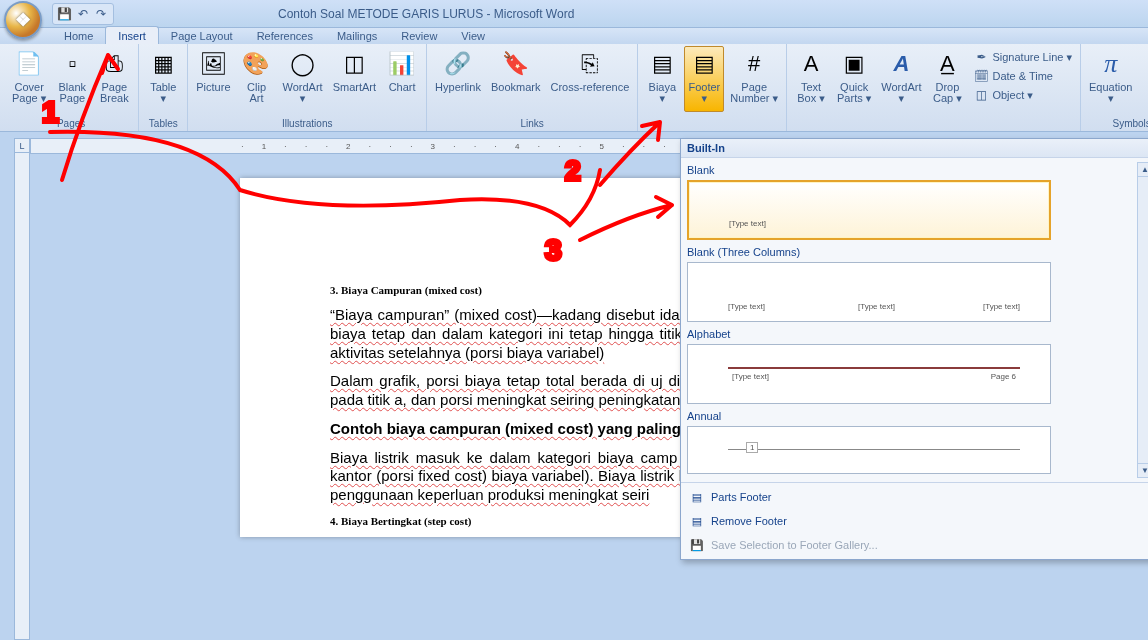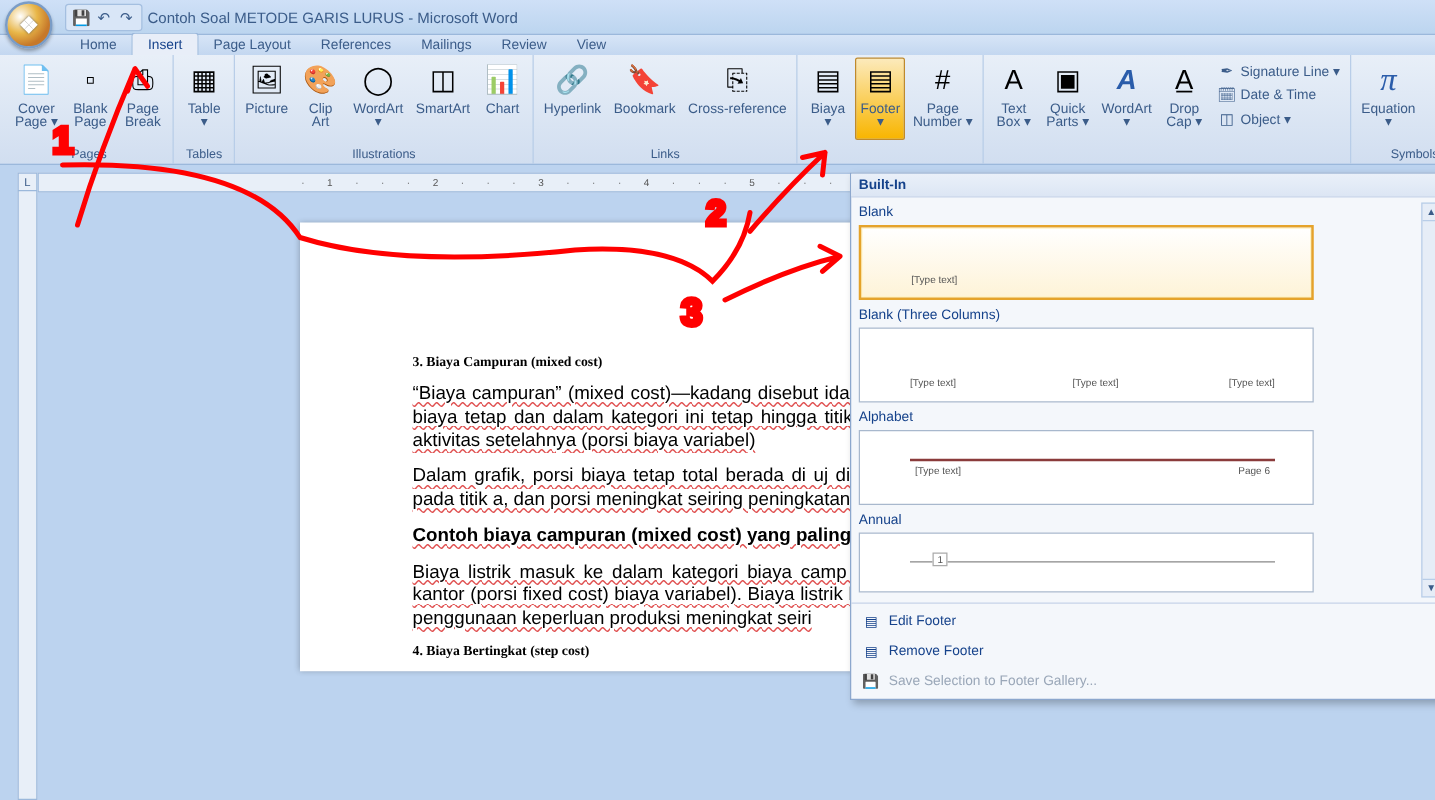--- a/index.html
+++ b/index.html
@@ -4,21 +4,21 @@
 <style>
 * { margin: 0; padding: 0; box-sizing: border-box; font-family: "Segoe UI", Tahoma, sans-serif; }
 body { background: #bcd3ef; width: 1148px; height: 640px; overflow: hidden; position: relative; font-size: 11px; }
 
 
 .titlebar { height: 28px; background: linear-gradient(#cfe0f7,#bcd5ef); display: flex; align-items: center; gap: 4px; padding-left: 4px; border-bottom: 1px solid #9bb8db; }
 .office-btn { width: 38px; height: 38px; border-radius: 50%; background: radial-gradient(circle at 30% 30%, #fff, #e8b648 40%, #c6782a 70%); border: 2px solid #7a9cc6; position: relative; top: 6px; z-index: 5; box-shadow: 0 2px 3px rgba(0,0,0,.3); display:flex;align-items:center;justify-content:center;}
 .office-btn span{font-size:18px;font-weight:bold;color:#fff;text-shadow:0 0 2px #555}
 .qat { display:flex; gap:2px; margin-left:6px; align-items:center; height:22px; background:#d9e6f7; border:1px solid #a4bfe0; border-radius:3px; padding:0 4px;}
 .qat div{width:16px;height:16px;display:flex;align-items:center;justify-content:center;color:#3b5c89;font-size:12px;}
-.title { color:#3b5c89; font-size:12px;}
+.title { margin-left: 160px; color:#3b5c89; font-size:12px;}
 
 
 .tabs { height: 16px; display: flex; align-items: flex-end; padding-left: 52px; gap: 0; background: linear-gradient(#d7e5f7,#c3d7f0); }
 .tab { padding: 3px 12px 2px; color:#3b5c89; font-size:11px; cursor:default; }
 .tab.active { background: #e8eef8; border:1px solid #9bb8db; border-bottom:none; border-radius:3px 3px 0 0; color:#15428b; }
 
 
 .ribbon { height: 88px; background: linear-gradient(#e8eff8,#d1def0); border-bottom:1px solid #9bb8db; display:flex; padding-left:4px; }
 .group { border-right:1px solid #b8cde8; padding: 2px 4px 0; display:flex; flex-direction:column; }
 .group-items { display:flex; gap:2px; flex:1; align-items:flex-start; }
@@ -283,21 +283,21 @@
 
       <div class="gal-item-label">Annual</div>
       <div class="gal-thumb" style="height:48px">
         <div style="position:absolute;left:40px;right:30px;top:22px;border-top:1px solid #888"></div>
         <span style="position:absolute;left:58px;top:15px;background:#fff;padding:0 3px;border:1px solid #aaa">1</span>
       </div>
     </div>
     <div class="gal-foot">
       <div class="mi">
           <div class="ico">▤</div>
-          <span>Edit Footer</span>
+          <span>Parts Footer</span>
         </div>
       <div class="mi">
           <div class="ico">▤</div>
           <span>Remove Footer</span>
         </div>
       <div class="mi dis">
           <div class="ico">💾</div>
           <span>Save Selection to Footer Gallery...</span>
         </div>
     </div>

